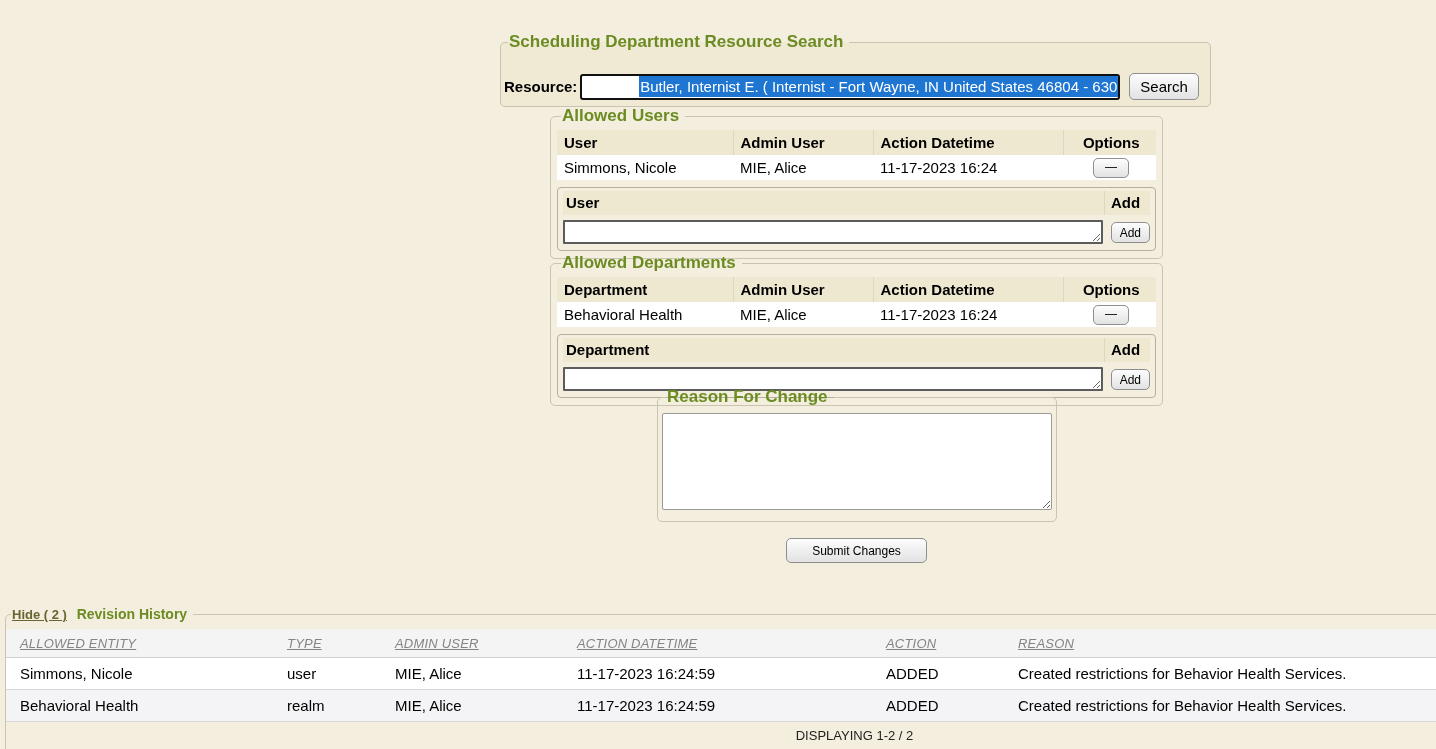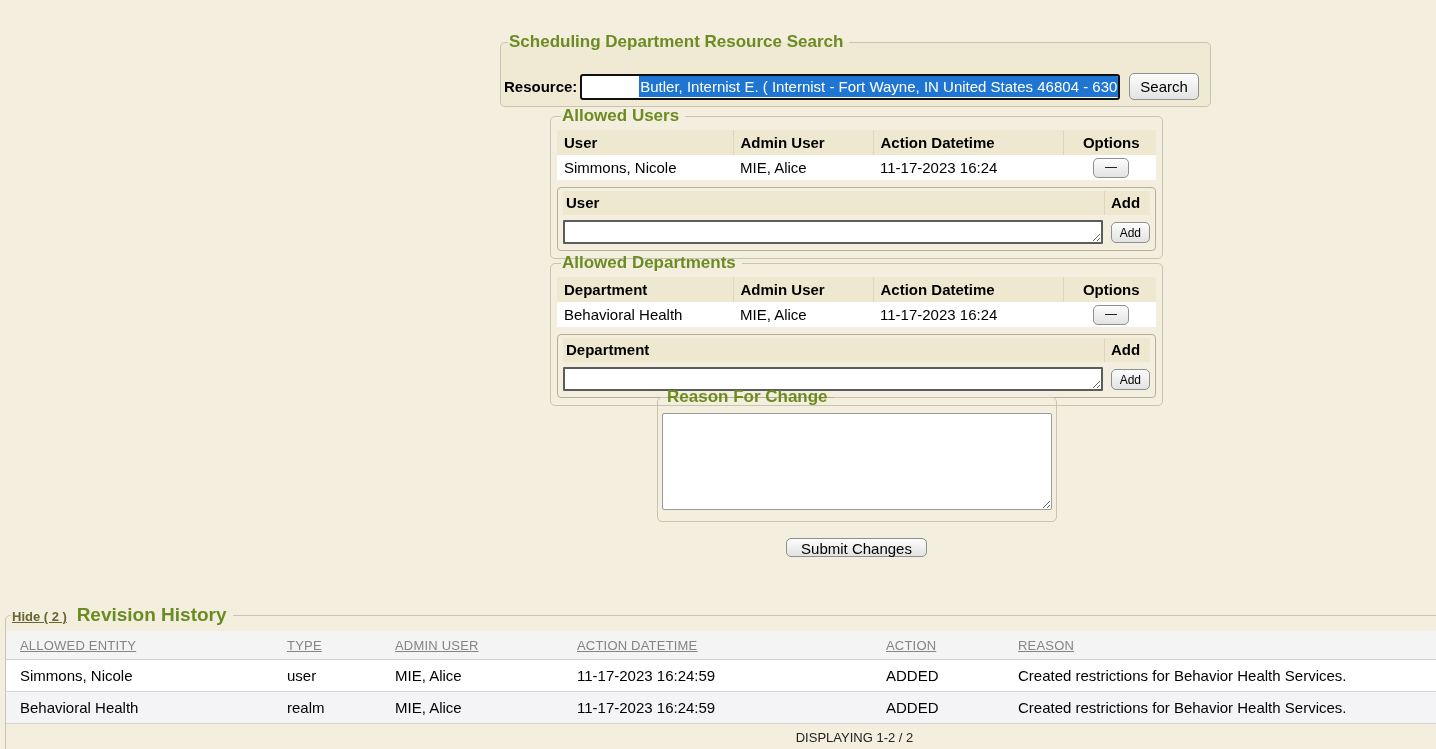--- a/index.html
+++ b/index.html
@@ -68,33 +68,33 @@
   }
   .btn-add { font-size:12px; height:21px; padding:1px 8px; margin:2px 0 0 8px; }
   
   #fs-reason { left:657px; top:387px; width:399px; padding:2px 4px 7px 4px; }
   .reason-ta {
     width:390px; height:97px; margin-top:4px; background:#fff;
     border:1px solid #9a9a9a; border-radius:2px;
     font-family:"Liberation Sans", sans-serif; font-size:14px;
     padding:2px 3px; resize:both;
   }
-  #submit-btn { position:absolute; left:786px; top:538px; width:141px; height:19px; font-size:15px; }
+  #submit-btn { position:absolute; left:786px; top:538px; width:141px; height:25px; font-size:12px; }
   
   #fs-history { left:5px; top:604px; width:1699px; height:200px; padding:2px 0 0 0; border-color:#cac5b1; }
   #fs-history legend { margin-left:5px; }
   .hide-link { color:#666633; font-size:13px; font-weight:bold; text-decoration:underline; cursor:pointer; }
-  .hist-title { color:#6c8c23; font-size:19px; font-weight:bold; margin-left:5px; }
+  .hist-title { color:#6c8c23; font-size:14px; font-weight:bold; margin-left:5px; }
   table.hist { border-collapse:collapse; table-layout:fixed; width:100%; margin-top:3px; }
   table.hist thead th {
     background:#f4f4f5; font-weight:normal; text-align:left;
     padding:5px 6px; border-bottom:1px solid #cfcfcf;
   }
   table.hist thead th a {
-    color:#848484; font-size:13px; text-decoration:underline; cursor:pointer; letter-spacing:0.2px;
+    color:#848484; font-size:13px; text-decoration:underline; cursor:pointer; letter-spacing:0.2px;font-style:italic;
   }
   table.hist td { font-size:15px; padding:7px 6px; }
   table.hist .c-first { padding-left:14px; }
   tr.row-a td { background:#ffffff; border-bottom:1px solid #d6d6d6; }
   tr.row-b td { background:#f4f4f6; border-bottom:1px solid #d6d6d6; }
   .hist-footer { text-align:center; font-size:13px; color:#222; padding:6px 0; }
 </style>
 </head>
 <body>
 

